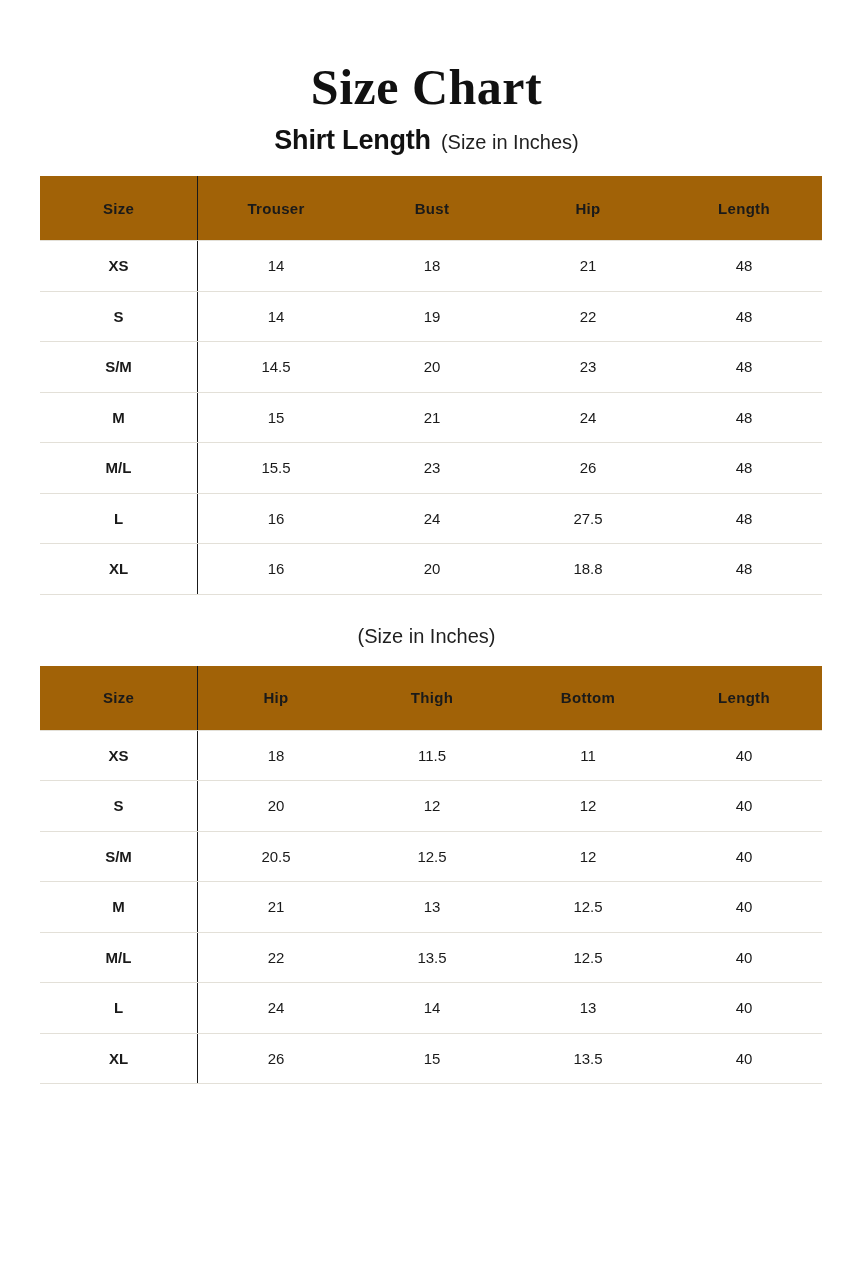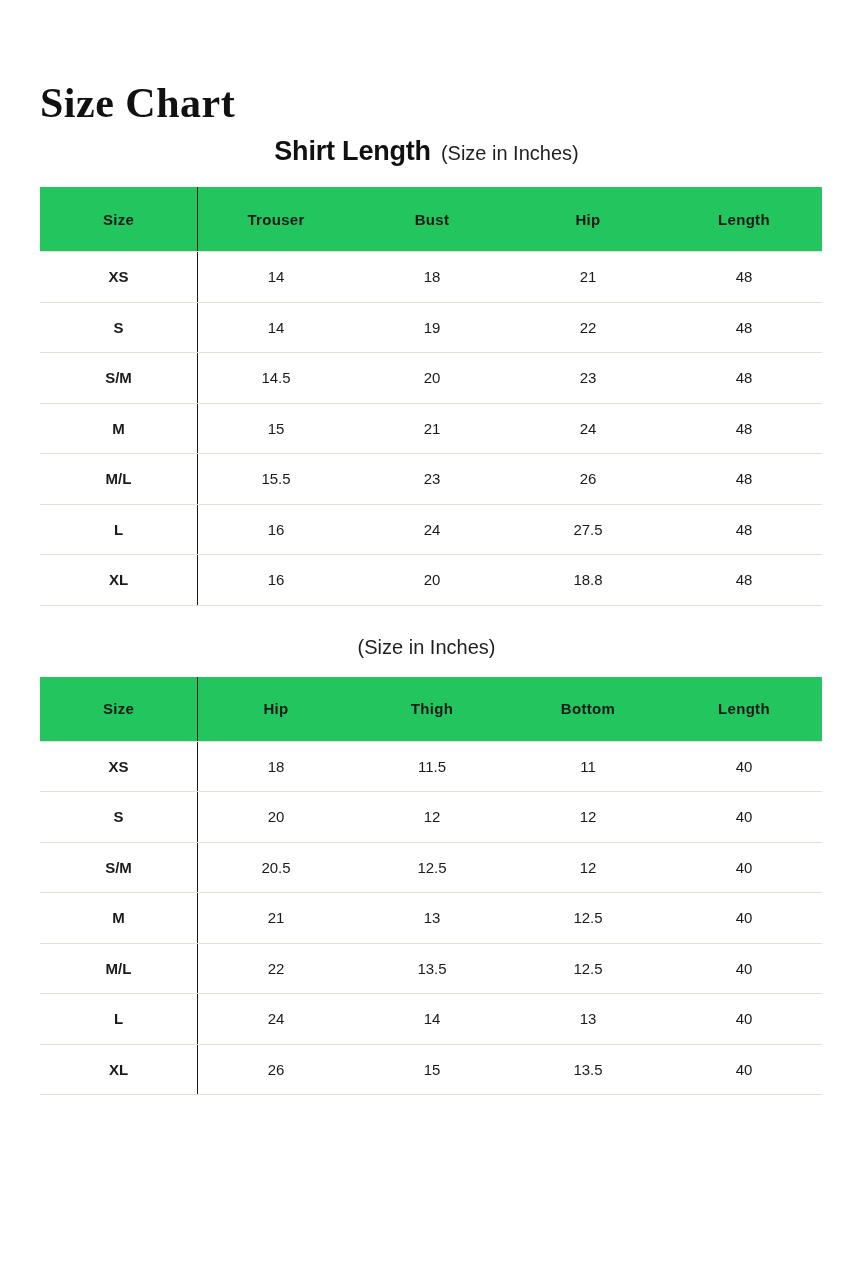--- a/index.html
+++ b/index.html
@@ -18,25 +18,26 @@
   .page {
     width: 853px;
     height: 1280px;
     box-sizing: border-box;
     padding: 0 40px;
     position: relative;
   }
   .main-title {
     font-family: "Liberation Serif", serif;
     font-weight: bold;
-    font-size: 42px;
+    font-size: 50px;
+    text-align: center;
     letter-spacing: 0.5px;
     color: #111111;
     margin: 0;
-    padding-top: 80px;
+    padding-top: 60px;
     line-height: 1.1;
   }
   .section-heading {
     display: flex;
     align-items: baseline;
     justify-content: center;
     gap: 10px;
     margin-top: 10px;
     margin-bottom: 0;
   }
@@ -61,21 +62,21 @@
     table-layout: fixed;
   }
   table.size-table th,
   table.size-table td {
     text-align: center;
     border-bottom: 1px solid #e3e0d8;
     font-size: 15px;
     color: #1a1a1a;
   }
   table.size-table thead th {
-    background: #22c55e;
+    background: #a16207;
     font-weight: bold;
     height: 62px;
     font-size: 15px;
     letter-spacing: 0.3px;
   }
   table.size-table thead tr {
     border-bottom: 1px solid #e3e0d8;
   }
   table.size-table tbody td {
     height: 47.5px;

